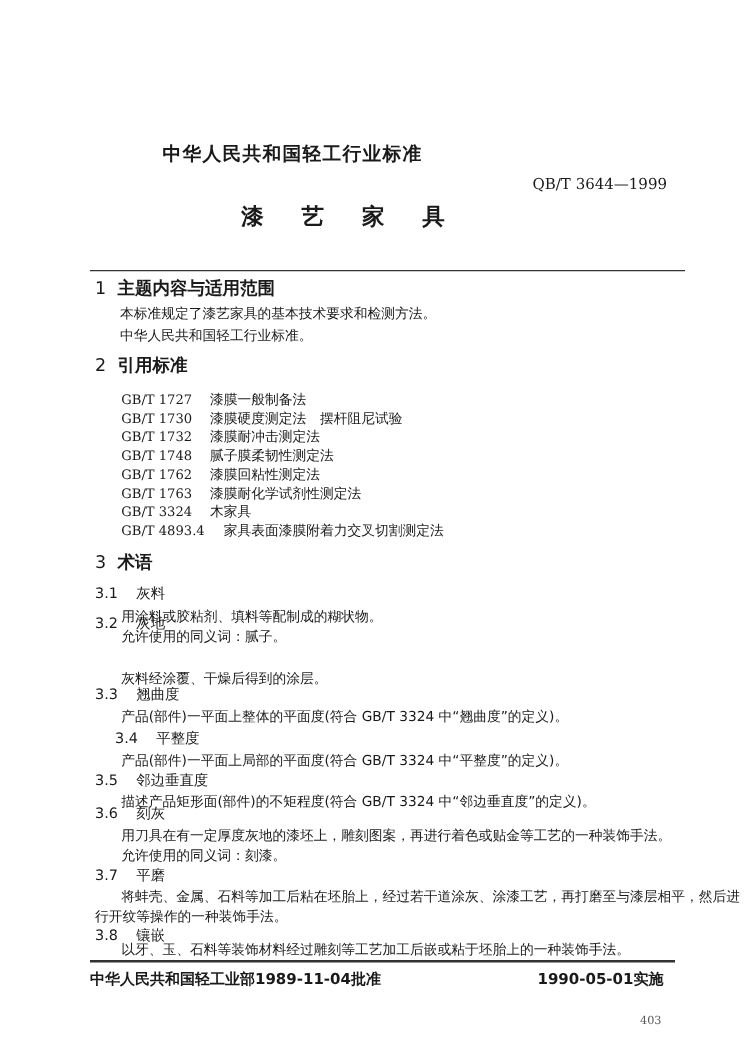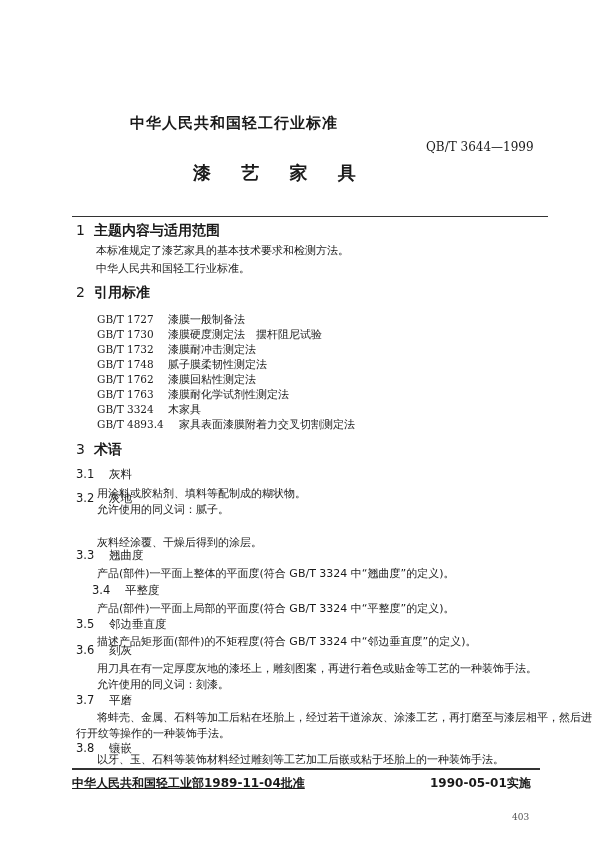--- a/index.html
+++ b/index.html
@@ -10,21 +10,21 @@
   .std-code { left: 426px; top: 140px; font-size: 12px; font-family: "DejaVu Serif", serif; text-align: right; }
   .doc-title { left: 193px; top: 161px; font-size: 18px; font-weight: bold; letter-spacing: 12px; }
   .rule { position: absolute; left: 72px; width: 476px; height: 1px; background: #333; }
   .h1 { font-size: 14px; font-weight: bold; }
   .h1 .n { display: inline-block; width: 18px; font-weight: normal; }
   .p { font-size: 11px; }
   .ref { font-size: 11px; }
   .ref .code { display: inline-block; width: 71px; font-family: "DejaVu Serif", serif; font-size: 10.5px; }
   .h2 { font-size: 11.5px; }
   .h2 .n { display: inline-block; width: 33px; font-family: "DejaVu Sans", sans-serif; }
-  .footer-left { left: 72px; top: 775px; font-size: 12px; font-weight: bold; text-decoration: underline; }
+  .footer-left { left: 72px; top: 775px; font-size: 12px; font-weight: bold; }
   .footer-right { left: 430px; top: 775px; font-size: 12px; font-weight: bold; }
   .page-num { left: 512px; top: 812px; font-size: 9px; color: #555; font-family: "DejaVu Serif", serif; }
 </style>
 </head>
 <body>
 
 <div class="abs header-org">中华人民共和国轻工行业标准</div>
 <div class="abs std-code">QB/T 3644—1999</div>
 <div class="abs doc-title">漆 艺 家 具</div>
 <div class="rule" style="top:216px;"></div>

